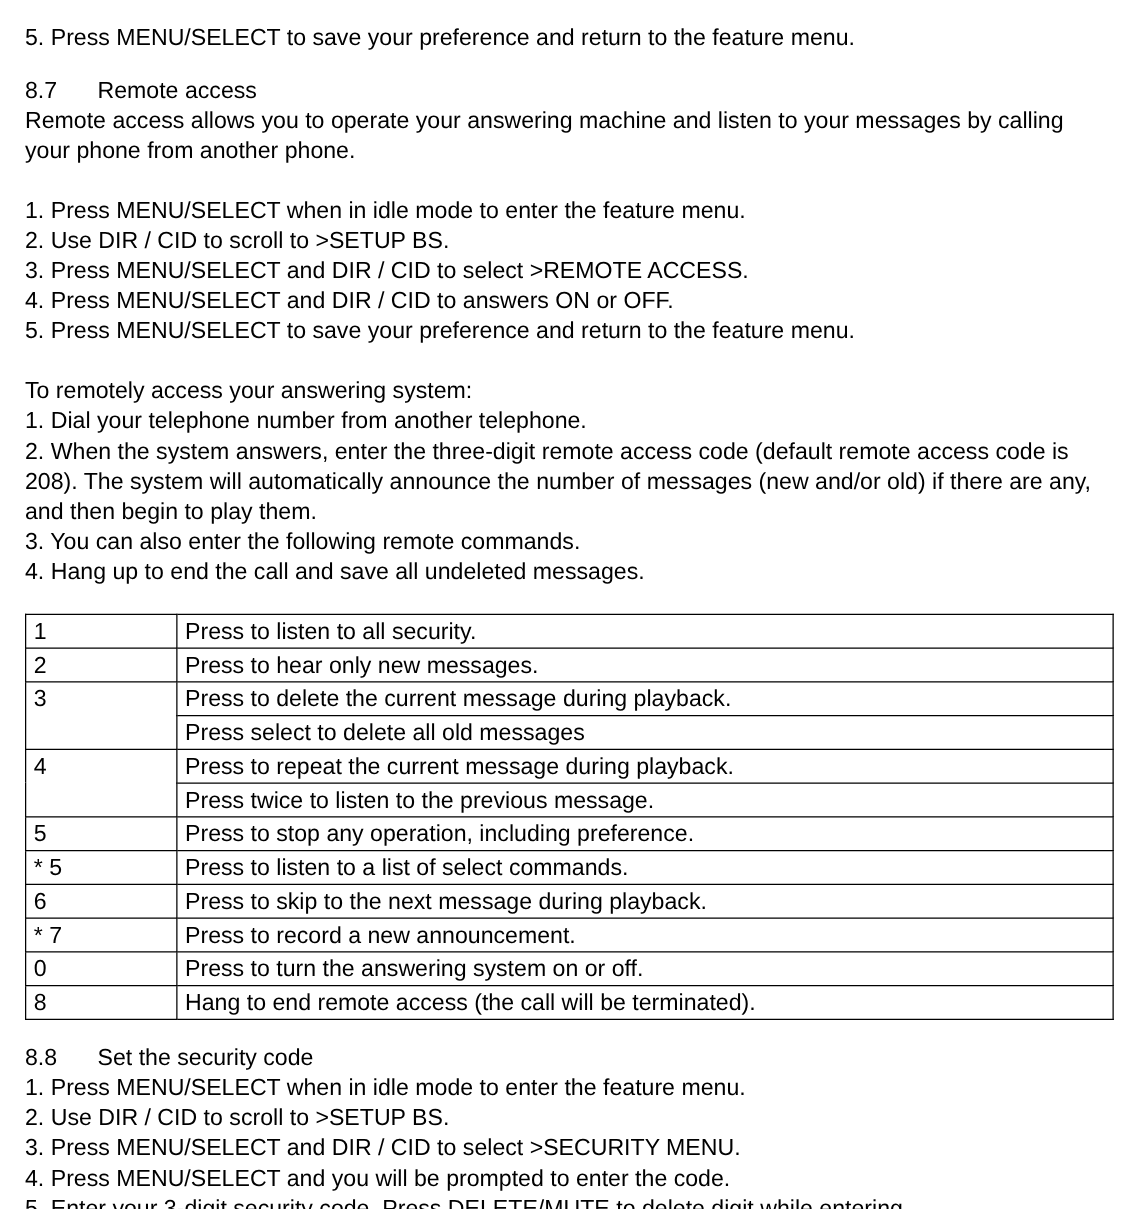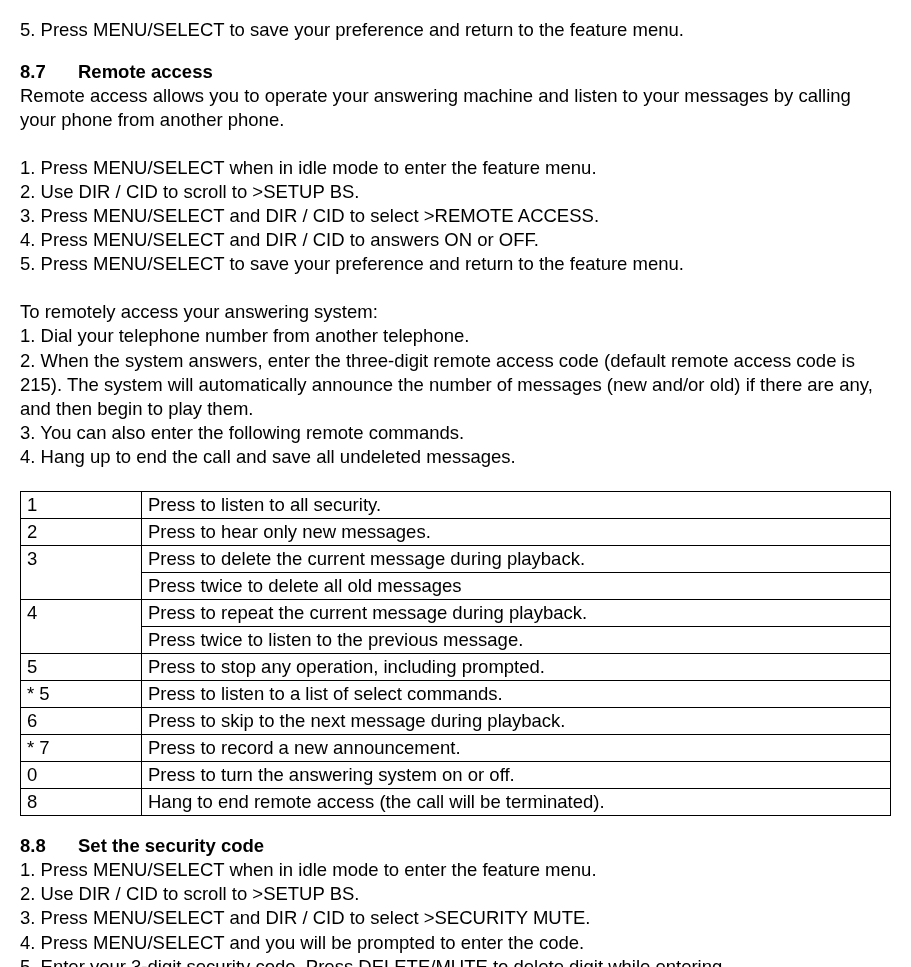--- a/index.html
+++ b/index.html
@@ -9,21 +9,21 @@
       margin: 0;
       padding: 18px 20px;
       color: #000;
       width: 911px;
       box-sizing: border-box;
     }
     .bold {
       font-weight: normal;
     }
     .section-heading {
-      font-weight: bold;
+      font-weight: normal;
       margin-top: 18px;
       margin-bottom: 0;
     }
     .section-heading .num {
       display: inline-block;
       width: 58px;
     }
     p {
       margin: 0;
     }
@@ -66,53 +66,53 @@
 <p><span>1. Press </span><span class="bold">MENU/SELECT</span><span> when in idle mode to enter the feature menu.</span></p>
 <p><span>2. Use </span><span class="bold">DIR / CID</span><span> to scroll to &gt;</span><span class="bold">SETUP BS</span><span>.</span></p>
 <p><span>3. Press </span><span class="bold">MENU/SELECT</span><span> and </span><span class="bold">DIR / CID</span><span> to select &gt;</span><span class="bold">REMOTE ACCESS</span><span>.</span></p>
 <p><span>4. Press </span><span class="bold">MENU/SELECT</span><span> and </span><span class="bold">DIR / CID</span><span> to answers </span><span class="bold">ON</span><span> or </span><span class="bold">OFF</span><span>.</span></p>
 <p><span>5. Press </span><span class="bold">MENU/SELECT</span><span> to save your preference and return to the feature menu.</span></p>
 
 <div class="spacer"></div>
 
 <p>To remotely access your answering system:</p>
 <p>1. Dial your telephone number from another telephone.</p>
-<p>2. When the system answers, enter the three-digit remote access code (default remote access code is 215). The system will automatically announce the number of messages (new and/or old) if there are any, and then begin to play them.</p>
+<p>2. When the system answers, enter the three-digit remote access code (default remote access code is 208). The system will automatically announce the number of messages (new and/or old) if there are any, and then begin to play them.</p>
 <p>3. You can also enter the following remote commands.</p>
 <p>4. Hang up to end the call and save all undeleted messages.</p>
 
 <div class="spacer-sm"></div>
 
 <table>
   <tbody>
       <tr>
         <td class="col-key">1</td>
         <td>Press to listen to all security.</td>
       </tr>
   <tr>
         <td class="col-key">2</td>
         <td>Press to hear only new messages.</td>
       </tr>
   <tr>
         <td class="col-key" rowspan="2">3</td>
         <td>Press to delete the current message during playback.</td>
       </tr>
   <tr>
-        <td>Press twice to delete all old messages</td>
+        <td>Press select to delete all old messages</td>
       </tr>
   <tr>
         <td class="col-key" rowspan="2">4</td>
         <td>Press to repeat the current message during playback.</td>
       </tr>
   <tr>
         <td>Press twice to listen to the previous message.</td>
       </tr>
   <tr>
         <td class="col-key">5</td>
-        <td>Press to stop any operation, including prompted.</td>
+        <td>Press to stop any operation, including preference.</td>
       </tr>
   <tr>
         <td class="col-key">* 5</td>
         <td>Press to listen to a list of select commands.</td>
       </tr>
   <tr>
         <td class="col-key">6</td>
         <td>Press to skip to the next message during playback.</td>
       </tr>
   <tr>
@@ -128,15 +128,15 @@
         <td>Hang to end remote access (the call will be terminated).</td>
       </tr>
 </tbody>
   </table>
 
 <p class="section-heading">
   <span class="num">8.8</span><span>Set the security code</span>
 </p>
 <p><span>1. Press </span><span class="bold">MENU/SELECT</span><span> when in idle mode to enter the feature menu.</span></p>
 <p><span>2. Use </span><span class="bold">DIR / CID</span><span> to scroll to &gt;</span><span class="bold">SETUP BS</span><span>.</span></p>
-<p><span>3. Press </span><span class="bold">MENU/SELECT</span><span> and </span><span class="bold">DIR / CID</span><span> to select &gt;</span><span class="bold">SECURITY MUTE</span><span>.</span></p>
+<p><span>3. Press </span><span class="bold">MENU/SELECT</span><span> and </span><span class="bold">DIR / CID</span><span> to select &gt;</span><span class="bold">SECURITY MENU</span><span>.</span></p>
 <p><span>4. Press </span><span class="bold">MENU/SELECT</span><span> and you will be prompted to enter the code.</span></p>
 <p><span>5. Enter your 3-digit security code. Press </span><span class="bold">DELETE/MUTE</span><span> to delete digit while entering.</span></p>
 
 </body></html>

